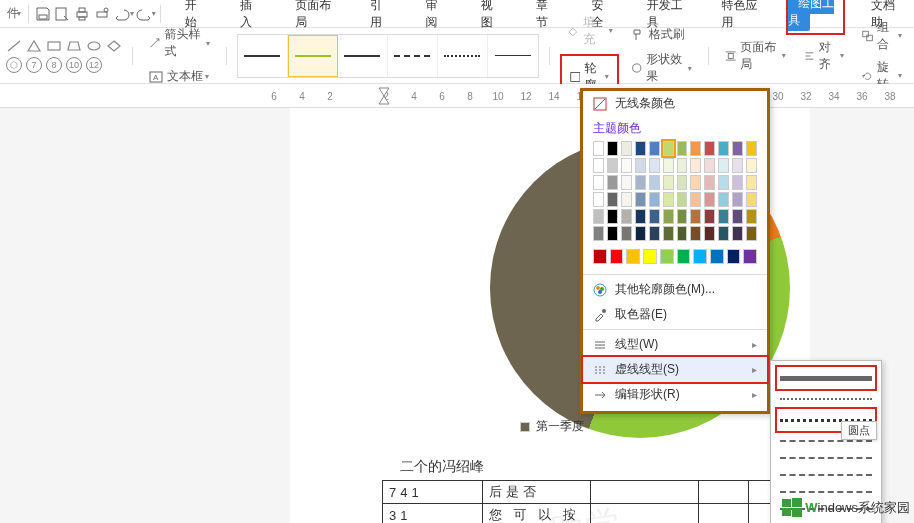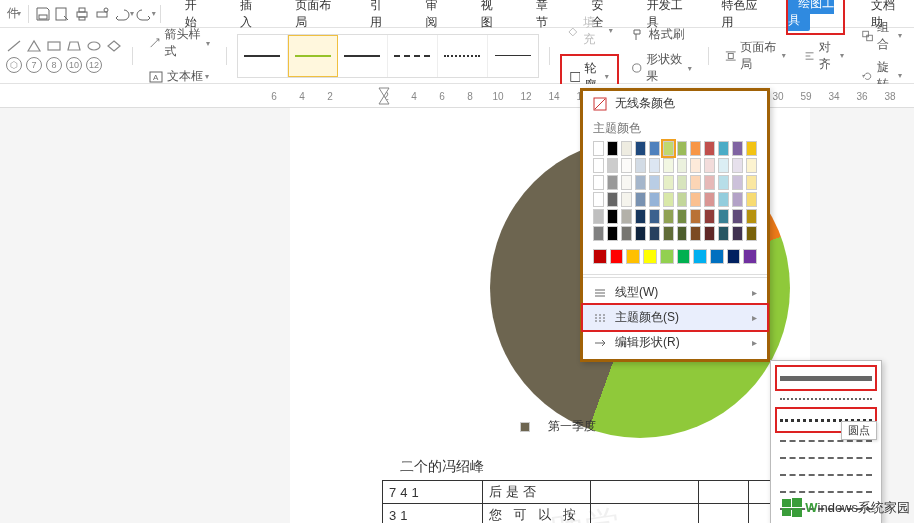--- a/index.html
+++ b/index.html
@@ -41,31 +41,31 @@
 .content { position:relative; height:439px; background:#f5f5f5; }
 .ruler-pane { position:absolute; left:0; right:0; top:0; height:24px; background:#fff; border-bottom:1px solid #ddd; }
 .ruler-ticks { position:absolute; left:260px; right:0; top:0; height:24px; display:flex; align-items:center; color:#888; font-size:10px; }
 .tick { width:28px; text-align:center; }
 .ruler-ind { position:absolute; top:0; width:12px; height:24px; }
 .ruler-ind svg { width:12px; height:24px; }
 
 .page { position:absolute; left:290px; top:24px; width:520px; height:420px; background:#fff; }
 .pie { position:absolute; left:200px; top:30px; width:300px; height:300px; border-radius:50%;
   background: conic-gradient(#ee7b1a 0deg 70deg, #8fc93a 70deg 200deg, #6d6550 200deg 360deg); }
-.legend { position:absolute; left:230px; top:310px; display:flex; align-items:center; gap:18px; }
+.legend { position:absolute; left:230px; top:310px; display:flex; align-items:center; gap:6px; }
 .legend .sw { width:10px; height:10px; background:#6d6550; display:inline-block; }
 .heading { position:absolute; left:110px; top:350px; font-size:14px; }
 .tbl { position:absolute; left:92px; top:372px; border-collapse:collapse; font-size:13px; }
 .tbl td { border:1px solid #333; padding:2px 6px; height:20px; letter-spacing:4px; }
 .tbl td.c1 { width:100px; } .tbl td.c2 { width:108px; } .tbl td.c3 { width:108px; } .tbl td.c4 { width:50px; } .tbl td.c5 { width:50px; }
 
 
 .dd-outline { position:absolute; left:580px; top:88px; width:190px; background:#fff; border:3px solid #a16207; box-shadow:2px 2px 6px rgba(0,0,0,.2); z-index:20; padding-bottom:4px; }
 .dd-row { display:flex; align-items:center; gap:8px; padding:4px 10px; cursor:pointer; }
-.dd-sect { padding:4px 10px; color:#737373; }
+.dd-sect { padding:4px 10px; color:#6d28d9; }
 .swatches { padding:0 10px 6px; }
 .swrow { display:flex; gap:3px; margin-bottom:2px; }
 .sw { width:15px; height:15px; border:1px solid #ccc; }
 .sw.sel { outline:2px solid #f0a020; }
 .sub-ar { margin-left:auto; color:#888; font-size:10px; }
 .hl { background:#e9eefc; border:2px solid #d22; margin:-2px; }
 
 
 .dd-dash { position:absolute; left:770px; top:360px; width:112px; background:#fff; border:1px solid #bbb; box-shadow:2px 2px 6px rgba(0,0,0,.2); z-index:25; padding:6px 6px 4px; }
 .dash-opt { height:14px; margin:3px 0; display:flex; align-items:center; justify-content:center; position:relative; }
@@ -304,21 +304,21 @@
         <span class="tick">12</span>
         <span class="tick">14</span>
         <span class="tick">16</span>
         <span class="tick">18</span>
         <span class="tick">20</span>
         <span class="tick">22</span>
         <span class="tick">24</span>
         <span class="tick">26</span>
         <span class="tick">28</span>
         <span class="tick">30</span>
-        <span class="tick">59</span>
+        <span class="tick">32</span>
         <span class="tick">34</span>
         <span class="tick">36</span>
         <span class="tick">38</span>
       </div>
     <div class="ruler-ind" style="left:378px">
       <svg viewBox="0 0 12 24">
           <polygon points="1,4 11,4 6,12" fill="#fff" stroke="#888"></polygon>
           <polygon points="1,20 11,20 6,12" fill="#fff" stroke="#888"></polygon>
         </svg>
     </div>
@@ -458,33 +458,49 @@
         <span class="sw" style="background: rgb(255, 255, 0);"></span>
         <span class="sw" style="background: rgb(146, 208, 80);"></span>
         <span class="sw" style="background: rgb(0, 176, 80);"></span>
         <span class="sw" style="background: rgb(0, 176, 240);"></span>
         <span class="sw" style="background: rgb(0, 112, 192);"></span>
         <span class="sw" style="background: rgb(0, 32, 96);"></span>
         <span class="sw" style="background: rgb(112, 48, 160);"></span>
       </div>
     </div>
   <div style="border-top:1px solid #ddd; margin:2px 0"></div>
+  <div class="dd-row">
+    <svg width="14" height="14">
+        <circle cx="7" cy="7" r="6" fill="none" stroke="#39c"></circle>
+        <circle cx="5" cy="5" r="2" fill="#f80"></circle>
+        <circle cx="9" cy="6" r="2" fill="#3a3"></circle>
+        <circle cx="7" cy="9" r="2" fill="#36c"></circle>
+      </svg>
+    <span>其他轮廓颜色(M)...</span>
+  </div>
+  <div class="dd-row">
+    <svg width="14" height="14">
+        <path d="M3 11l5-5 2 2-5 5H3z" fill="none" stroke="#666"></path>
+        <circle cx="11" cy="3" r="2" fill="#666"></circle>
+      </svg>
+    <span>取色器(E)</span>
+  </div>
   <div style="border-top:1px solid #ddd; margin:2px 0"></div>
   <div class="dd-row">
     <svg width="14" height="14">
         <path d="M2 4h10M2 7h10M2 10h10" stroke="#666" stroke-width="1"></path>
       </svg>
     <span>线型(W)</span>
       <span class="sub-ar">▸</span>
   </div>
   <div class="dd-row hl">
     <svg width="14" height="14">
         <path d="M2 4h10M2 7h10M2 10h10" stroke="#666" stroke-dasharray="2 2"></path>
       </svg>
-    <span>主题颜色(S)</span>
+    <span>虚线线型(S)</span>
       <span class="sub-ar">▸</span>
   </div>
   <div class="dd-row">
     <svg width="14" height="14">
         <path d="M2 7h9M9 4l3 3-3 3" fill="none" stroke="#666"></path>
       </svg>
     <span>编辑形状(R)</span>
       <span class="sub-ar">▸</span>
   </div>
 </div>

